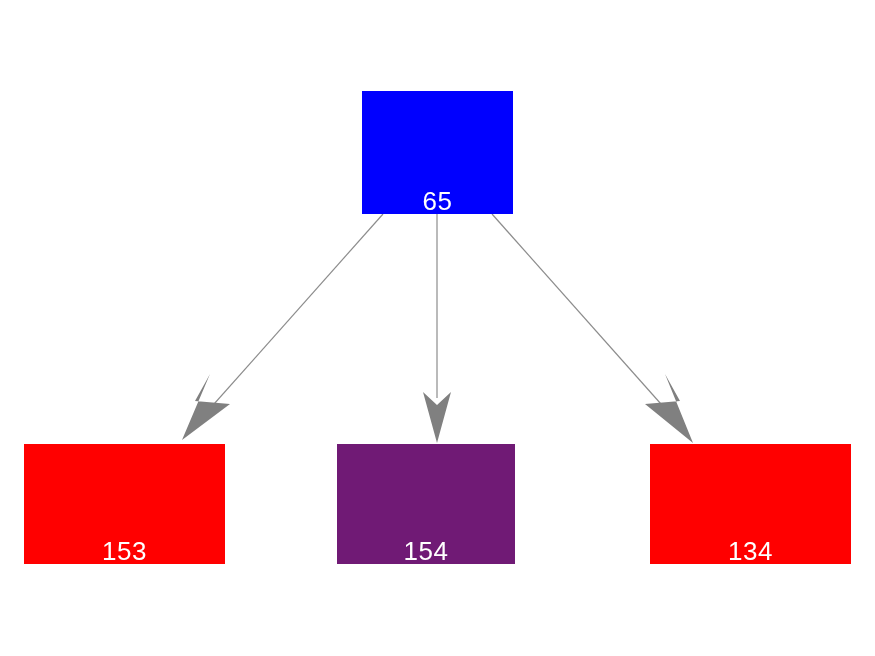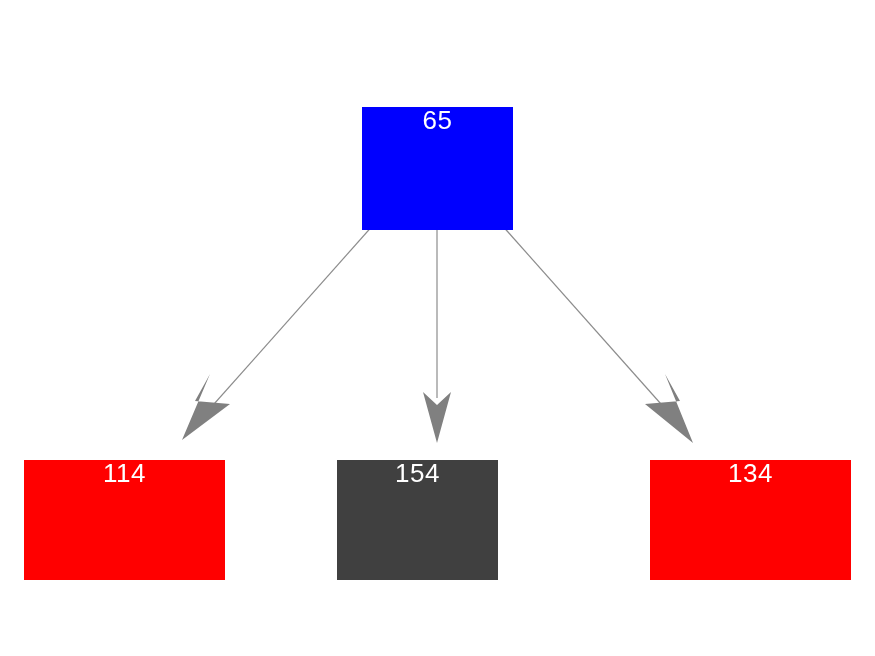--- a/index.html
+++ b/index.html
@@ -22,31 +22,30 @@
     position: absolute;
     left: 0;
     top: 0;
     width: 875px;
     height: 656px;
     pointer-events: none;
   }
   .node {
     position: absolute;
     display: flex;
-    align-items: flex-start;
+    align-items: flex-end;
     justify-content: center;
     box-sizing: border-box;
     color: #ffffff;
     font-family: "Liberation Sans", sans-serif;
     font-size: 26px;
     line-height: 1;
     font-weight: 400;
     letter-spacing: 0.5px;
     user-select: none;
-    margin-top: 16px;
   }
   .node-label {
     display: block;
     text-align: center;
   }
   
   #node-root {
     left: 362px;
     top: 91px;
     width: 151px;
@@ -57,23 +56,23 @@
   #node-leaf-0 {
     left: 24px;
     top: 444px;
     width: 201px;
     height: 120px;
     background: #ff0000;
   }
   #node-leaf-1 {
     left: 337px;
     top: 444px;
-    width: 161px;
+    width: 178px;
     height: 120px;
-    background: #404040;
+    background: #701a75;
   }
   #node-leaf-2 {
     left: 650px;
     top: 444px;
     width: 201px;
     height: 120px;
     background: #ff0000;
   }
 </style>
 </head>
@@ -97,21 +96,21 @@
       <line x1="492" y1="214" x2="677" y2="422" stroke="#8c8c8c" stroke-width="1.2"></line>
       <polygon points="693,443 645,404 680,401 665,374" fill="#808080"></polygon>
     </g>
   </svg>
 
   <div class="node" id="node-root">
     <span class="node-label">65</span>
   </div>
 
   <div class="node" id="node-leaf-0">
-    <span class="node-label">114</span>
+    <span class="node-label">153</span>
   </div>
 
   <div class="node" id="node-leaf-1">
     <span class="node-label">154</span>
   </div>
 
   <div class="node" id="node-leaf-2">
     <span class="node-label">134</span>
   </div>
 

